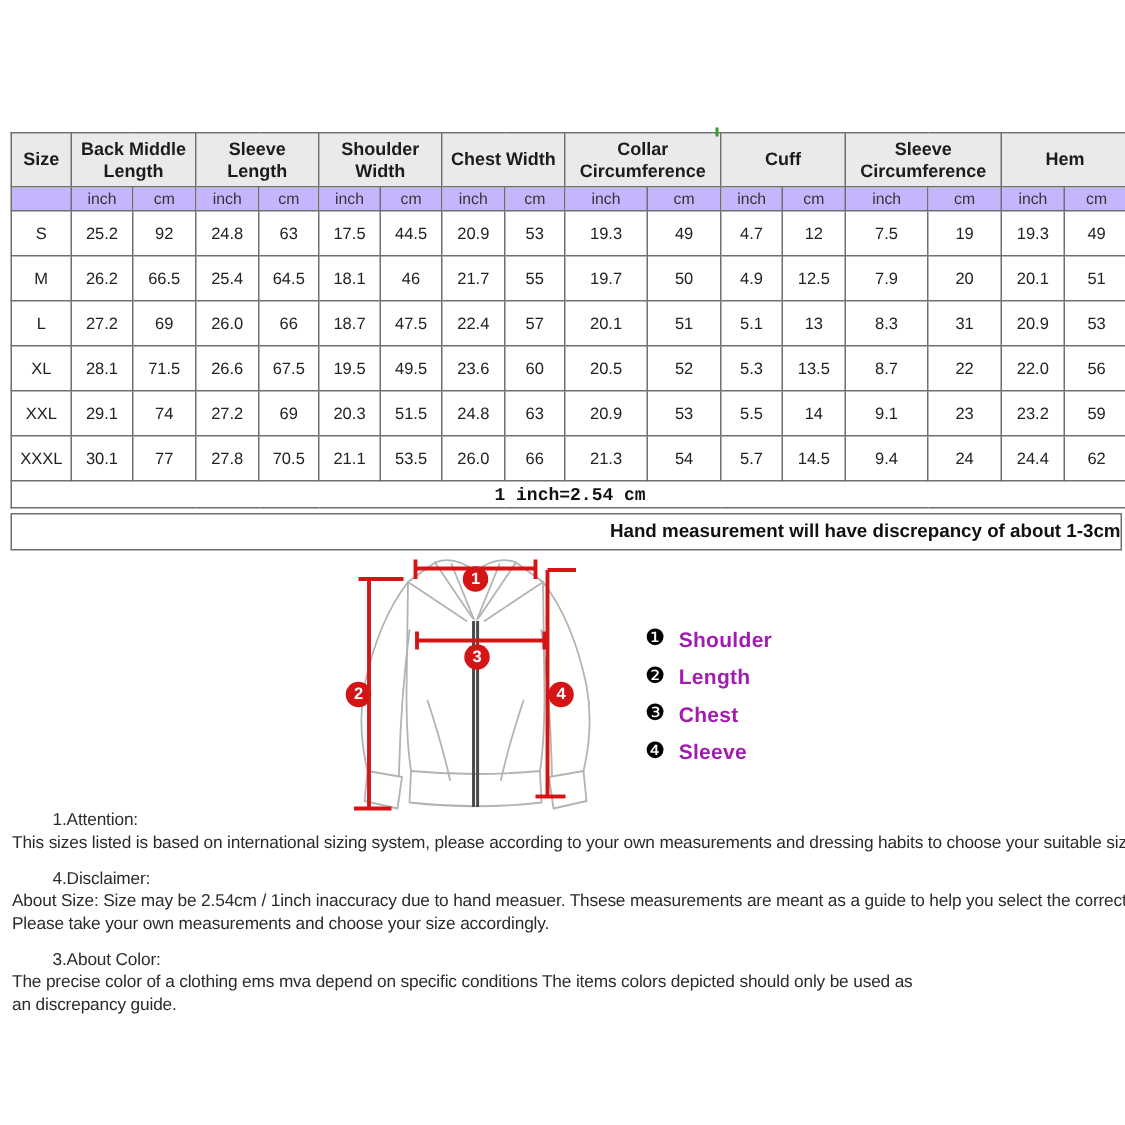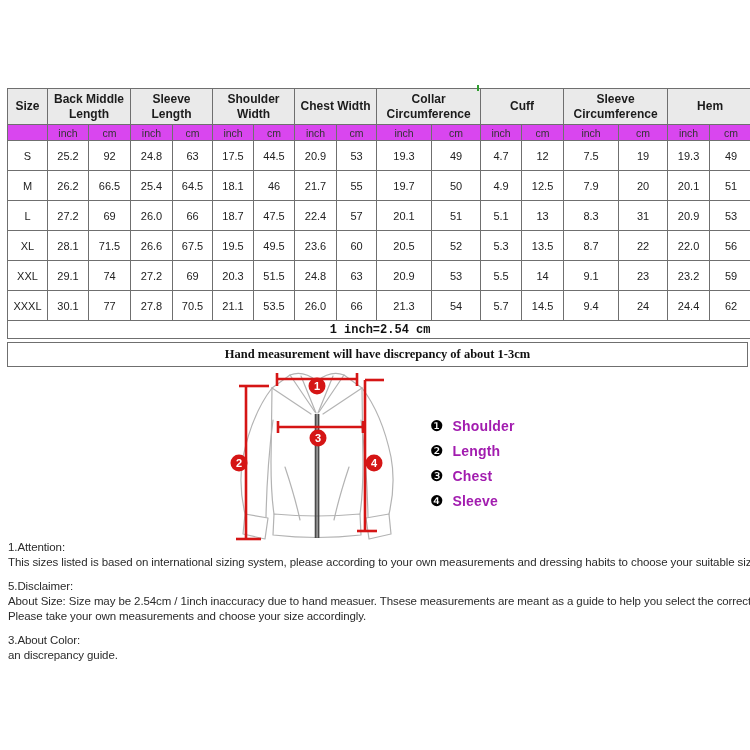--- a/index.html
+++ b/index.html
@@ -5,39 +5,39 @@
 <style>
   html,body { margin:0; padding:0; background:#fff; }
   #stage { position:relative; width:750px; height:750px; background:#ffffff;
            font-family:"Liberation Sans", sans-serif; overflow:hidden; }
 
   
   .tablewrap { position:absolute; left:7px; top:88px; width:741px; }
   table.sizechart { border-collapse:collapse; width:100%; table-layout:fixed; }
   table.sizechart th, table.sizechart td { border:1px solid #6f6f6f; text-align:center; padding:0; overflow:hidden; }
   tr.groups th { height:35px; background:#eaeaea; font-size:12px; font-weight:bold; color:#1c1c1c; line-height:1.2; }
-  tr.units th  { height:15px; background:#d946ef; font-size:10.5px; font-weight:normal; color:#333; }
+  tr.units th  { height:15px; background:#c4b5fd; font-size:10.5px; font-weight:normal; color:#333; }
   tbody.vals td { height:29px; font-size:11px; color:#222; background:#fff; }
   td.foot1 { height:17px; font-family:"Liberation Mono", monospace; font-weight:bold; font-size:12px; color:#111; }
-  .footnote2 { margin-top:3px; border:1px solid #6f6f6f; height:23px; line-height:23px; text-align:center;
-               font-family:Liberation Serif, serif; font-weight:bold; font-size:12.5px; color:#111; }
+  .footnote2 { margin-top:3px; border:1px solid #6f6f6f; height:23px; line-height:23px; text-align:right;
+               font-family:Liberation Sans, sans-serif; font-weight:bold; font-size:12.5px; color:#111; }
   .green-mark { position:absolute; left:477px; top:85px; width:2px; height:6px; background:#2f9e2f; }
 
   
   .diagram-svg { position:absolute; left:205px; top:362px; }
   .legend { position:absolute; left:430px; top:413px; }
   .legend-item { display:flex; align-items:center; height:25px; }
   .legend-bullet { font-size:15px; line-height:1; margin-right:9px; color:#000; }
   .legend-label { font-size:14px; font-weight:600; color:#a21caf; letter-spacing:0.2px; }
 
   
   .notes { position:absolute; left:8px; top:540px; width:742px; color:#2b2b2b;
            font-size:11.5px; letter-spacing:-0.1px; }
   .note-section { margin-bottom:9px; }
-  .note-heading { line-height:15px; }
+  .note-heading { line-height:15px;margin-left:27px; }
   .note-line { line-height:15px; white-space:nowrap; }
 </style>
 </head>
 <body>
 
 <div id="stage">
 
   <div class="tablewrap">
     <table class="sizechart">
       <colgroup>
@@ -296,23 +296,24 @@
         <span class="legend-label">Sleeve</span>
       </div>
     </div>
 
   <div class="notes" id="notes">
       <div class="note-section">
         <div class="note-heading">1.Attention:</div>
         <div class="note-line">This sizes listed is based on international sizing system, please according to your own measurements and dressing habits to choose your suitable size.</div>
       </div>
       <div class="note-section">
-        <div class="note-heading">5.Disclaimer:</div>
+        <div class="note-heading">4.Disclaimer:</div>
         <div class="note-line">About Size: Size may be 2.54cm / 1inch inaccuracy due to hand measuer. Thsese measurements are meant as a guide to help you select the correct size.</div>
         <div class="note-line">Please take your own measurements and choose your size accordingly.</div>
       </div>
       <div class="note-section">
         <div class="note-heading">3.About Color:</div>
+        <div class="note-line">The precise color of a clothing ems mva depend on specific conditions The items colors depicted should only be used as</div>
         <div class="note-line">an discrepancy guide.</div>
       </div>
     </div>
 
 </div>
 
 </body></html>

